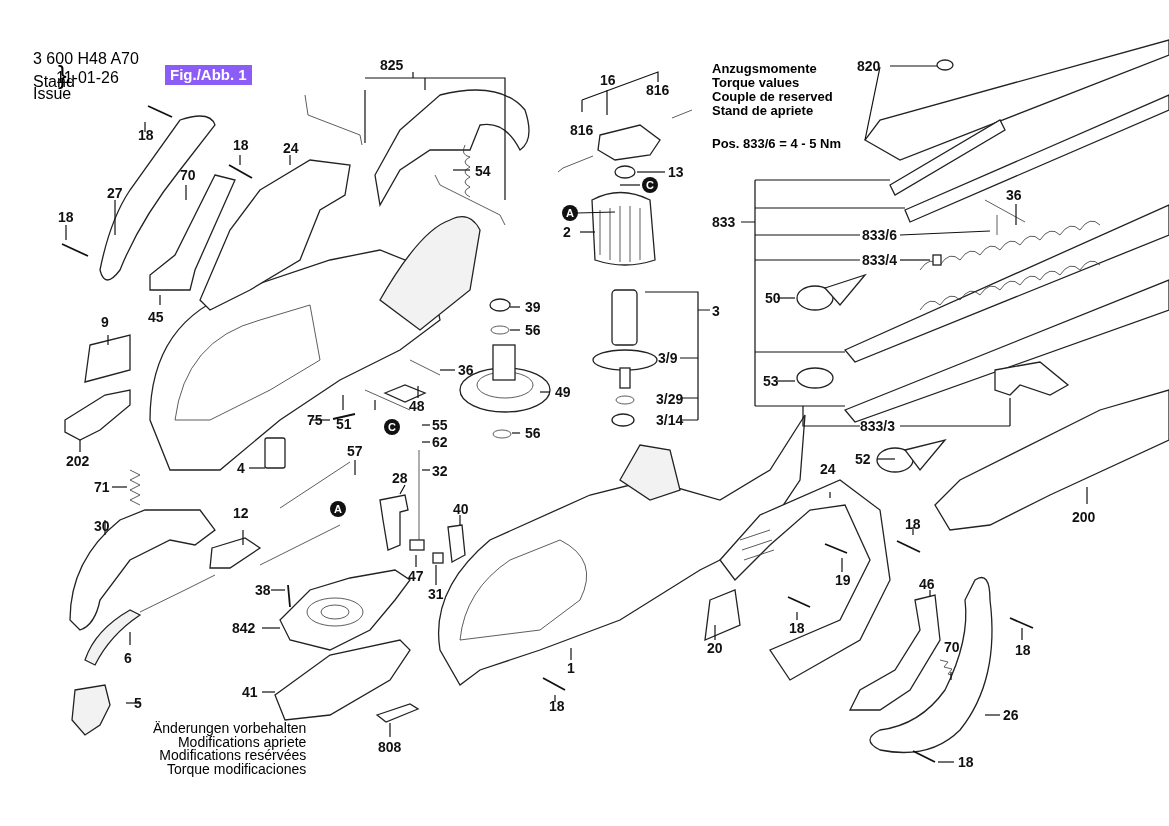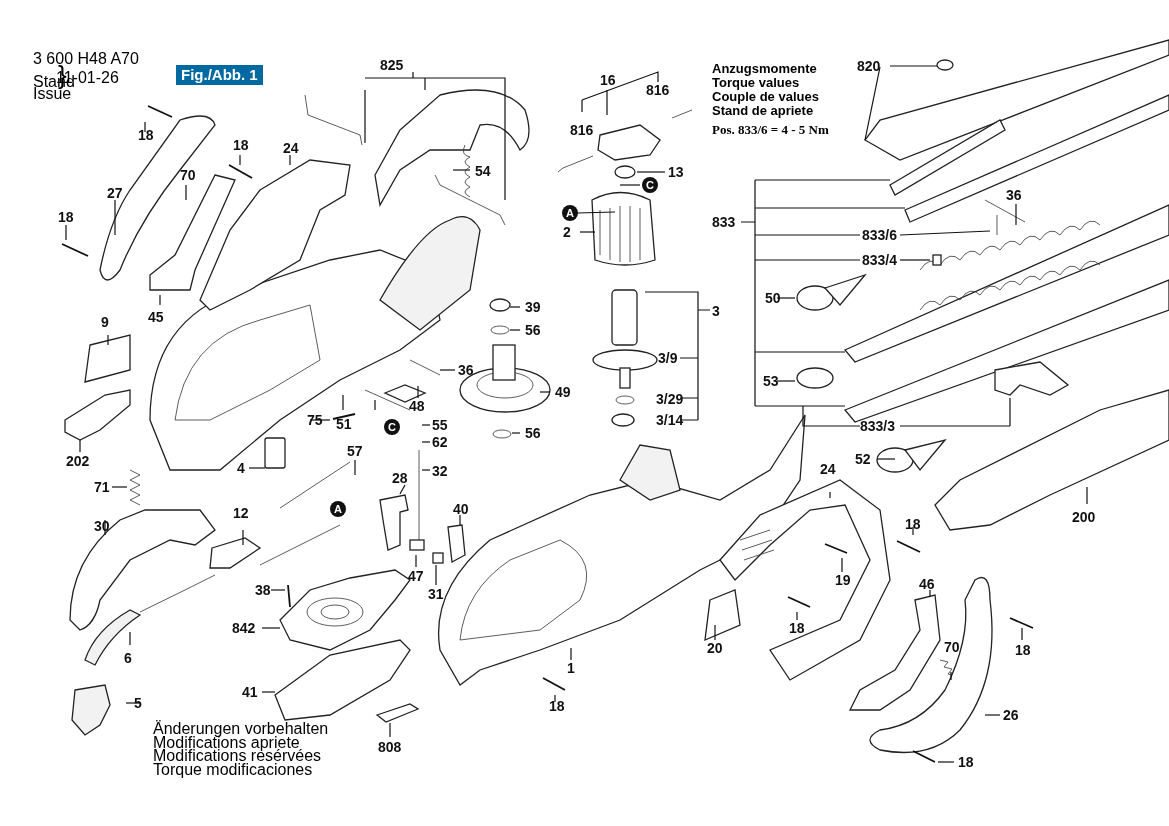--- a/index.html
+++ b/index.html
@@ -3,25 +3,25 @@
 <meta charset="utf-8">
 <style>
   html, body { margin: 0; padding: 0; background: #ffffff; }
   body { width: 1169px; height: 826px; position: relative; overflow: hidden;
          font-family: "Liberation Sans", sans-serif; color: #000; }
   .hdr { position: absolute; font-size: 16px; line-height: 12px; }
   .docno { left: 33px; top: 53px; }
   .stand { left: 33px; top: 76px; }
   .brace { position: absolute; left: 58px; top: 62px; font-size: 26px; line-height: 26px; font-weight: 300; }
   .date { left: 56px; top: 72px; }
-  .figbox { position: absolute; left: 176px; top: 65px; background: #0369a1; color: #fff;
+  .figbox { position: absolute; left: 165px; top: 65px; background: #8b5cf6; color: #fff;
             font-weight: bold; font-size: 15px; padding: 1px 5px 2px 5px; }
   .torque { position: absolute; left: 712px; top: 62px; font-weight: bold; font-size: 13px; line-height: 14px; }
-  .torque .pos { margin-top: 5px; font-family: Liberation Serif, serif; }
-  .mods { position: absolute; left: 153px; top: 722px; font-size: 16px; line-height: 13.5px; }
+  .torque .pos { margin-top: 19px; }
+  .mods { position: absolute; left: 153px; top: 722px; font-size: 14px; line-height: 13.5px; text-align: right; }
   svg#diagram { position: absolute; left: 0; top: 0; }
   .lbl { font-family: "Liberation Sans", sans-serif; font-weight: bold; font-size: 14px; fill: #111; }
   .ln { stroke: #111; stroke-width: 1.2; fill: none; }
   .bk { stroke: #111; stroke-width: 1.8; fill: none; }
   .part { stroke: #222; stroke-width: 1.3; fill: #fff; }
   .partg { stroke: #222; stroke-width: 1.3; fill: #f2f2f2; }
   .thin { stroke: #333; stroke-width: 0.8; fill: none; }
   .mk circle { fill: #111; }
   .mk text { fill: #fff; font-weight: bold; font-size: 11px; font-family: "Liberation Sans", sans-serif; }
 </style>
@@ -33,21 +33,21 @@
   <div>Stand</div>
   <div>Issue</div>
 </div>
 <div class="brace">}</div>
 <div class="hdr date">11-01-26</div>
 <div class="figbox">Fig./Abb. 1</div>
 
 <div class="torque">
   <div>Anzugsmomente</div>
   <div>Torque values</div>
-  <div>Couple de values</div>
+  <div>Couple de reserved</div>
   <div>Stand de apriete</div>
   <div class="pos">Pos. 833/6 = 4 - 5 Nm</div>
 </div>
 
 <div class="mods">
   <div>Änderungen vorbehalten</div>
   <div>Modifications apriete</div>
   <div>Modifications resérvées</div>
   <div>Torque modificaciones</div>
 </div>

